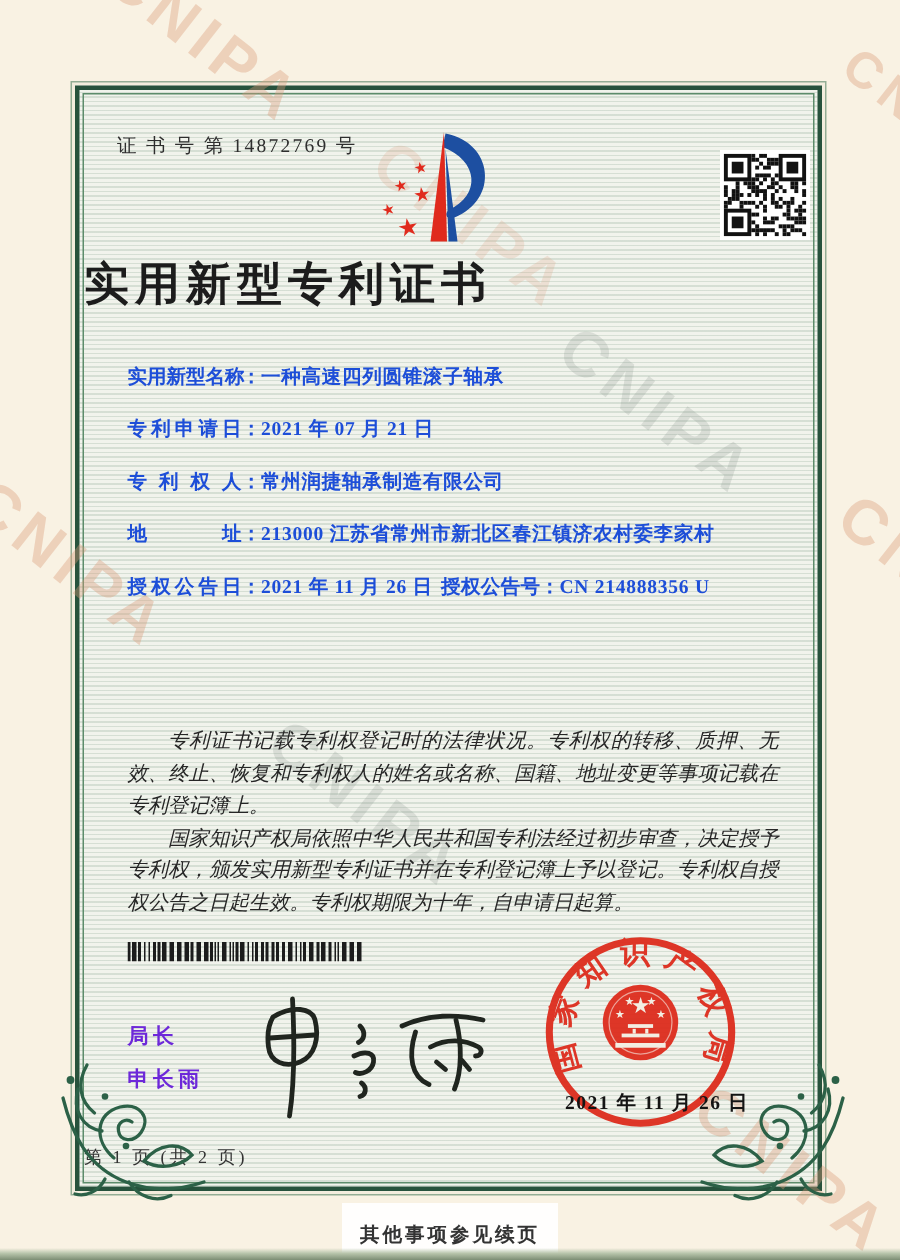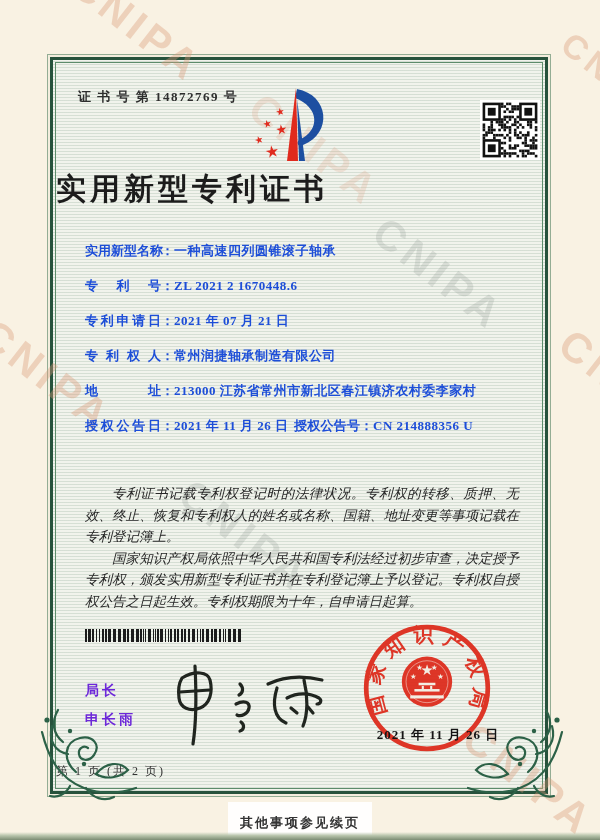--- a/index.html
+++ b/index.html
@@ -27,21 +27,21 @@
   }
   .frame-inner{
     position:absolute;inset:2px;border:1px solid #5d8c6b;
   }
   .content{
     position:absolute;left:56px;top:63px;width:486px;height:722px;z-index:3;
   }
   
   .cert-no{
     position:absolute;left:22px;top:25px;font-size:13px;letter-spacing:1.5px;
-    color:#2e2e2e;font-weight:700;
+    color:#2e2e2e;font-weight:400;
   }
   .logo{position:absolute;left:0;right:0;top:22px;display:flex;justify-content:center;}
   .qr{position:absolute;left:424px;top:37px;width:60px;height:60px;background:#fff;}
   .title{
     position:absolute;left:0;right:0;top:106px;text-align:left;
     font-size:30px;font-weight:700;letter-spacing:4px;color:#1c1c1c;
   }
   
   .fields{position:absolute;left:29px;top:180px;right:12px;font-size:13px;color:#1d4ed8;}
   .frow{margin-bottom:19px;line-height:16px;white-space:nowrap;font-weight:600;}
@@ -306,23 +306,20 @@
         <rect x="7.826086956521739" y="44.34782608695652" width="7.826086956521739" height="7.826086956521739" fill="#111"></rect>
       </svg></div>
 
   <div class="title">实用新型专利证书</div>
 
   <div class="fields">
     <div class="frow">
       <span class="flabel">实用新型名称</span><span class="fsep">：</span><span class="fval">一种高速四列圆锥滚子轴承</span>
     </div>
     <div class="frow">
-      <span class="flabel">专利号</span><span class="fsep">：</span><span class="fval">ZL 2021 2 1670448.6</span>
-    </div>
-    <div class="frow">
       <span class="flabel">专利申请日</span><span class="fsep">：</span><span class="fval">2021 年 07 月 21 日</span>
     </div>
     <div class="frow">
       <span class="flabel">专利权人</span><span class="fsep">：</span><span class="fval">常州润捷轴承制造有限公司</span>
     </div>
     <div class="frow">
       <span class="flabel">地址</span><span class="fsep">：</span><span class="fval">213000 江苏省常州市新北区春江镇济农村委李家村</span>
     </div>
     <div class="frow">
       <span class="flabel">授权公告日</span><span class="fsep">：</span><span class="fval w1">2021 年 11 月 26 日</span><span class="flabel" style="width:66px;">授权公告号</span><span class="fsep">：</span><span class="fval">CN 214888356 U</span>

